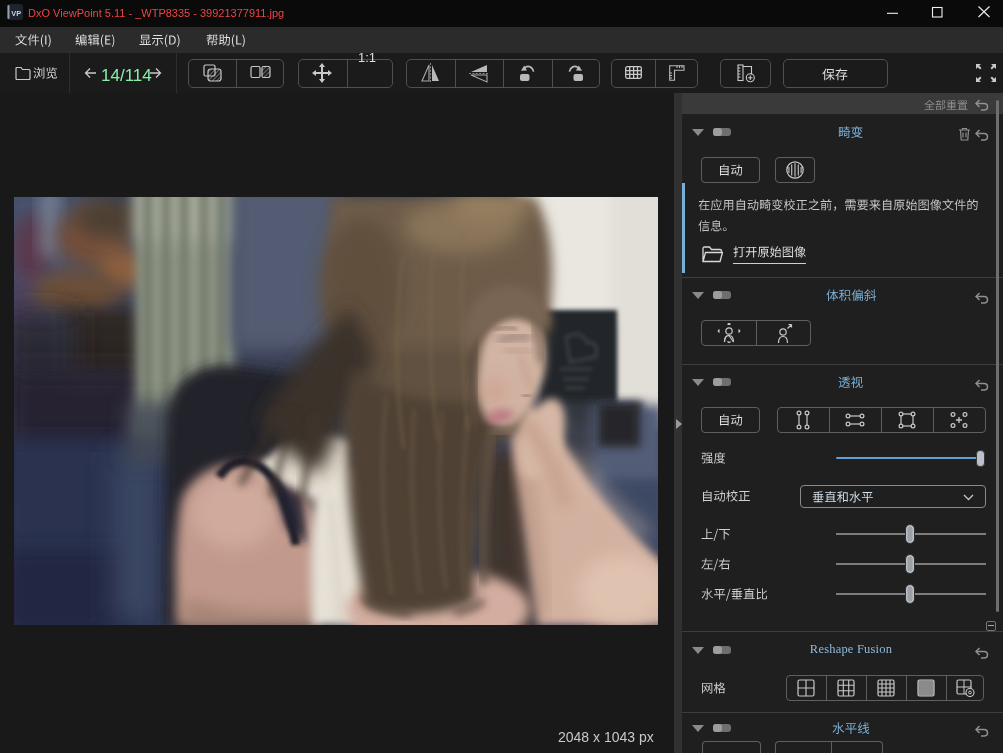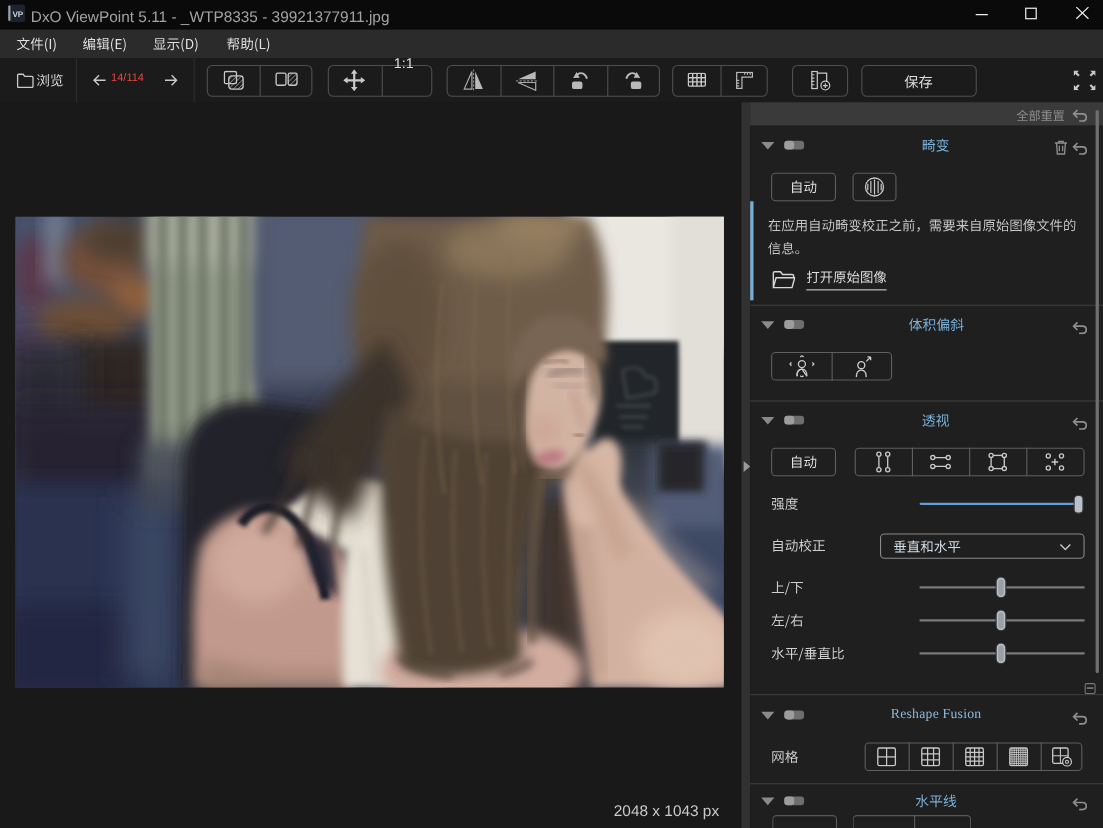--- a/index.html
+++ b/index.html
@@ -17,21 +17,21 @@
 <div class="abs" style="left:0;top:27px;width:1003px;height:26px;background:#2b2b2b"></div>
 <div class="abs" style="left:0;top:53px;width:1003px;height:40px;background:#1b1b1b"></div>
 <div class="abs" style="left:0;top:93px;width:674px;height:660px;background:#191919"></div>
 <div class="abs" style="left:674px;top:93px;width:8px;height:660px;background:#313131"></div>
 <div class="abs" style="left:682px;top:93px;width:321px;height:660px;background:#1f1f1f"></div>
 <svg class="ic" style="left:7px;top:4px" width="16" height="16" viewBox="0 0 16 16">
 <rect width="16" height="16" rx="3" fill="#1d242e"></rect>
 <rect x="0.5" y="1" width="2" height="14" rx="1" fill="#97a2b0"></rect>
 <text x="9.2" y="11.5" font-family="Liberation Sans" font-size="7.4" font-weight="bold" fill="#cdd3da" text-anchor="middle">VP</text>
   </svg>
-<div class="abs" style="left:28px;top:6.5px;font-size:14px;color:#a3a3a3">DxO ViewPoint 5.11 - _WTP8335 - 39921377911.jpg</div>
+<div class="abs" style="left:28px;top:6.5px;font-size:11px;color:#ef4444">DxO ViewPoint 5.11 - _WTP8335 - 39921377911.jpg</div>
 <svg class="ic" style="left:880px;top:0" width="123" height="27" viewBox="0 0 123 27" fill="none" stroke="#efefef" stroke-width="1.1">
 <path d="M7 13.3 H18"></path>
     <rect x="52.5" y="7.5" width="9.5" height="9.5"></rect>
 <path d="M98.5 6.5 L109.5 17 M109.5 6.5 L98.5 17"></path>
   </svg>
 <div style="position:absolute;left:15.0px;top:32.0px;line-height:0"><svg width="36.8" height="16.1" viewBox="0 0 36.8 16.1" style="overflow:visible">
       <path d="M5.2 2.4C5.6 3 6 3.8 6.2 4.3L7.2 4C7 3.5 6.6 2.7 6.2 2.1ZM0.6 4.4V5.3H2.6C3.3 7.2 4.3 8.8 5.5 10.1C4.2 11.3 2.5 12.1 0.4 12.7C0.6 12.9 0.9 13.3 1 13.6C3.1 12.9 4.8 12 6.2 10.8C7.6 12 9.3 12.9 11.3 13.5C11.5 13.2 11.8 12.8 12 12.6C10 12.2 8.3 11.3 6.9 10.1C8.2 8.8 9.2 7.2 9.9 5.3H11.8V4.4ZM6.2 9.5C5.1 8.3 4.2 6.9 3.5 5.3H8.8C8.2 7 7.3 8.3 6.2 9.5Z M16.3 8.4V9.3H19.9V13.6H20.8V9.3H24.2V8.4H20.8V5.6H23.7V4.7H20.8V2.3H19.9V4.7H18.2C18.4 4.2 18.5 3.6 18.6 3L17.8 2.8C17.5 4.4 17 6 16.2 7.1C16.5 7.2 16.9 7.4 17 7.5C17.4 7 17.7 6.4 17.9 5.6H19.9V8.4ZM15.7 2.2C15.1 4.1 14 6 12.8 7.2C13 7.4 13.2 7.9 13.3 8.1C13.7 7.7 14.1 7.2 14.5 6.6V13.6H15.4V5.2C15.8 4.3 16.3 3.4 16.6 2.5Z M27.8 15 28.5 14.7C27.4 13 26.9 10.9 26.9 8.7C26.9 6.6 27.4 4.6 28.5 2.8L27.8 2.5C26.6 4.3 25.9 6.3 25.9 8.7C25.9 11.2 26.6 13.2 27.8 15Z M30.2 12.6H31.4V3.5H30.2Z M33.9 15C35 13.2 35.7 11.2 35.7 8.7C35.7 6.3 35 4.3 33.9 2.5L33.1 2.8C34.2 4.6 34.7 6.6 34.7 8.7C34.7 10.9 34.2 13 33.1 14.7Z" fill="#e2e2e2"></path>
     </svg></div>
 <div style="position:absolute;left:75.0px;top:32.0px;line-height:0"><svg width="40.5" height="16.1" viewBox="0 0 40.5 16.1" style="overflow:visible">
       <path d="M0.5 11.9 0.7 12.8C1.7 12.4 3 11.8 4.3 11.3L4.1 10.6C2.8 11.1 1.4 11.6 0.5 11.9ZM0.8 7.4C0.9 7.3 1.2 7.2 2.5 7C2.1 7.8 1.6 8.4 1.4 8.7C1.1 9.2 0.8 9.5 0.6 9.5C0.7 9.7 0.8 10.2 0.8 10.3C1.1 10.2 1.5 10.1 4.2 9.4C4.2 9.2 4.1 8.9 4.1 8.7L2.1 9.1C3 8 3.8 6.6 4.5 5.2L3.8 4.8C3.5 5.2 3.3 5.7 3 6.2L1.6 6.3C2.4 5.2 3.1 3.8 3.6 2.5L2.7 2.2C2.2 3.7 1.4 5.3 1.1 5.7C0.9 6.2 0.7 6.4 0.5 6.5C0.6 6.7 0.7 7.2 0.8 7.4ZM7.7 8.3V10.1H6.7V8.3ZM8.4 8.3H9.3V10.1H8.4ZM6 7.5V13.5H6.7V10.8H7.7V13.2H8.4V10.8H9.3V13.2H9.9V10.8H10.8V12.7C10.8 12.8 10.8 12.8 10.7 12.8C10.6 12.8 10.4 12.8 10.1 12.8C10.2 13 10.3 13.3 10.3 13.5C10.8 13.5 11 13.5 11.3 13.4C11.5 13.2 11.5 13 11.5 12.7V7.5L10.8 7.5ZM9.9 8.3H10.8V10.1H9.9ZM7.5 2.4C7.7 2.7 7.9 3.2 8 3.5H5.1V6.2C5.1 8.1 5 10.9 3.9 12.9C4.1 12.9 4.5 13.2 4.6 13.4C5.8 11.4 6 8.4 6 6.4H11.4V3.5H9C8.9 3.1 8.6 2.5 8.4 2.1ZM6 4.3H10.5V5.6H6Z M19.2 3.3H22.6V4.5H19.2ZM18.4 2.6V5.2H23.5V2.6ZM13.4 8.5C13.5 8.4 13.9 8.3 14.3 8.3H15.4V10.1L12.9 10.5L13.1 11.4L15.4 11V13.5H16.3V10.8L17.7 10.5L17.6 9.7L16.3 9.9V8.3H17.4V7.5H16.3V5.6H15.4V7.5H14.2C14.6 6.6 14.9 5.6 15.2 4.5H17.5V3.6H15.5C15.6 3.2 15.7 2.8 15.7 2.4L14.8 2.2C14.8 2.7 14.7 3.2 14.6 3.6H13V4.5H14.3C14.1 5.5 13.8 6.4 13.7 6.7C13.5 7.2 13.3 7.6 13.1 7.7C13.2 7.9 13.4 8.3 13.4 8.5ZM22.5 6.7V7.8H19.3V6.7ZM17.4 11.7 17.5 12.5 22.5 12.1V13.6H23.4V12L24.3 12L24.3 11.2L23.4 11.2V6.7H24.2V6H17.6V6.7H18.5V11.6ZM22.5 8.5V9.6H19.3V8.5ZM22.5 10.3V11.3L19.3 11.5V10.3Z M27.8 15 28.5 14.7C27.4 13 26.9 10.9 26.9 8.7C26.9 6.6 27.4 4.6 28.5 2.8L27.8 2.5C26.6 4.3 25.9 6.3 25.9 8.7C25.9 11.2 26.6 13.2 27.8 15Z M30.2 12.6H35.6V11.6H31.4V8.3H34.8V7.3H31.4V4.5H35.5V3.5H30.2Z M37.5 15C38.7 13.2 39.3 11.2 39.3 8.7C39.3 6.3 38.7 4.3 37.5 2.5L36.8 2.8C37.9 4.6 38.4 6.6 38.4 8.7C38.4 10.9 37.9 13 36.8 14.7Z" fill="#e2e2e2"></path>
@@ -46,21 +46,21 @@
 <div class="abs" style="left:176px;top:53px;width:1px;height:40px;background:#2e2e2e"></div>
 <svg class="ic" style="left:15px;top:66px" width="16" height="14" viewBox="0 0 16 14" fill="none" stroke="#c9c9c9" stroke-width="1.2">
 <path d="M1 12.5 V2.5 Q1 1.5 2 1.5 H6 L7.5 3.5 H14 Q15 3.5 15 4.5 V12.5 Q15 13.5 14 13.5 H2 Q1 13.5 1 12.5 Z"></path>
   </svg>
 <div style="position:absolute;left:33.0px;top:65.0px;line-height:0"><svg width="24.8" height="16.1" viewBox="0 0 24.8 16.1" style="overflow:visible">
       <path d="M8.5 3.5V10.9H9.3V3.5ZM10.5 2.2V12.6C10.5 12.7 10.5 12.8 10.3 12.8C10.2 12.8 9.6 12.8 9.1 12.8C9.2 13 9.3 13.4 9.4 13.6C10.1 13.6 10.7 13.6 10.9 13.4C11.3 13.3 11.4 13.1 11.4 12.6V2.2ZM1 3C1.6 3.5 2.3 4.2 2.6 4.7L3.2 4.2C2.9 3.7 2.2 3 1.6 2.5ZM0.5 6.4C1.1 6.8 1.9 7.5 2.2 7.9L2.9 7.3C2.5 6.9 1.7 6.3 1.1 5.8ZM0.8 12.7 1.6 13.2C2.1 12.1 2.7 10.7 3.2 9.5L2.5 9C2 10.3 1.3 11.8 0.8 12.7ZM3.7 6.6C4.3 7.4 4.8 8.2 5.4 9.1C4.8 10.6 4.1 11.8 3 12.7C3.2 12.9 3.5 13.2 3.6 13.4C4.6 12.5 5.3 11.3 5.9 10C6.4 10.8 6.7 11.6 7 12.2L7.7 11.7C7.4 10.9 6.9 10 6.3 9C6.7 7.8 7 6.5 7.2 5.1H8V4.3H3.5V5.1H6.3C6.2 6.2 6 7.2 5.7 8C5.3 7.4 4.8 6.7 4.4 6.2ZM4.7 2.6C5 3.1 5.4 3.9 5.5 4.3L6.4 3.9C6.2 3.5 5.8 2.8 5.5 2.3Z M20.4 4.8C21 5.4 21.7 6.3 22 6.8L22.9 6.4C22.5 5.9 21.8 5.1 21.2 4.5ZM13.8 2.9V6.4H14.7V2.9ZM16.4 2.3V6.8H17.3V2.3ZM18.9 10.3V12.3C18.9 13.2 19.3 13.4 20.5 13.4C20.7 13.4 22.4 13.4 22.7 13.4C23.6 13.4 23.9 13.1 24 11.7C23.8 11.6 23.4 11.5 23.2 11.3C23.2 12.5 23.1 12.6 22.6 12.6C22.2 12.6 20.8 12.6 20.6 12.6C20 12.6 19.9 12.6 19.9 12.3V10.3ZM18.1 8.6V9.5C18.1 10.5 17.7 11.9 13.2 12.9C13.4 13.1 13.7 13.4 13.8 13.6C18.5 12.5 19 10.8 19 9.5V8.6ZM14.8 7.2V11.1H15.7V8H21.6V11H22.6V7.2ZM19.7 2.2C19.3 3.6 18.7 5 18 5.9C18.2 6 18.6 6.2 18.8 6.4C19.2 5.8 19.6 5.1 19.9 4.3H24V3.4H20.2C20.3 3.1 20.5 2.7 20.6 2.4Z" fill="#dcdcdc"></path>
     </svg></div>
 <svg class="ic" style="left:84px;top:67px" width="13" height="12" viewBox="0 0 13 12" fill="none" stroke="#c9c9c9" stroke-width="1.3">
 <path d="M12 6 H1.5 M6 1.5 L1.5 6 L6 10.5"></path>
   </svg>
-<div class="abs" style="left:101px;top:66px;font-size:10px;color:#ef4444">14/114</div>
+<div class="abs" style="left:101px;top:66px;font-size:17px;color:#86efac">14/114</div>
 <svg class="ic" style="left:149px;top:67px" width="13" height="12" viewBox="0 0 13 12" fill="none" stroke="#c9c9c9" stroke-width="1.3">
 <path d="M1 6 H11.5 M7 1.5 L11.5 6 L7 10.5"></path>
   </svg>
 <div class="g" style="left:188px;width:96px"></div>
 <div class="gd" style="left:236px"></div>
 <div class="g" style="left:298px;width:95px"></div>
 <div class="gd" style="left:347px"></div>
 <div class="g" style="left:406px;width:194px"></div>
 <div class="gd" style="left:454.5px"></div>
 <div class="gd" style="left:503px"></div>

